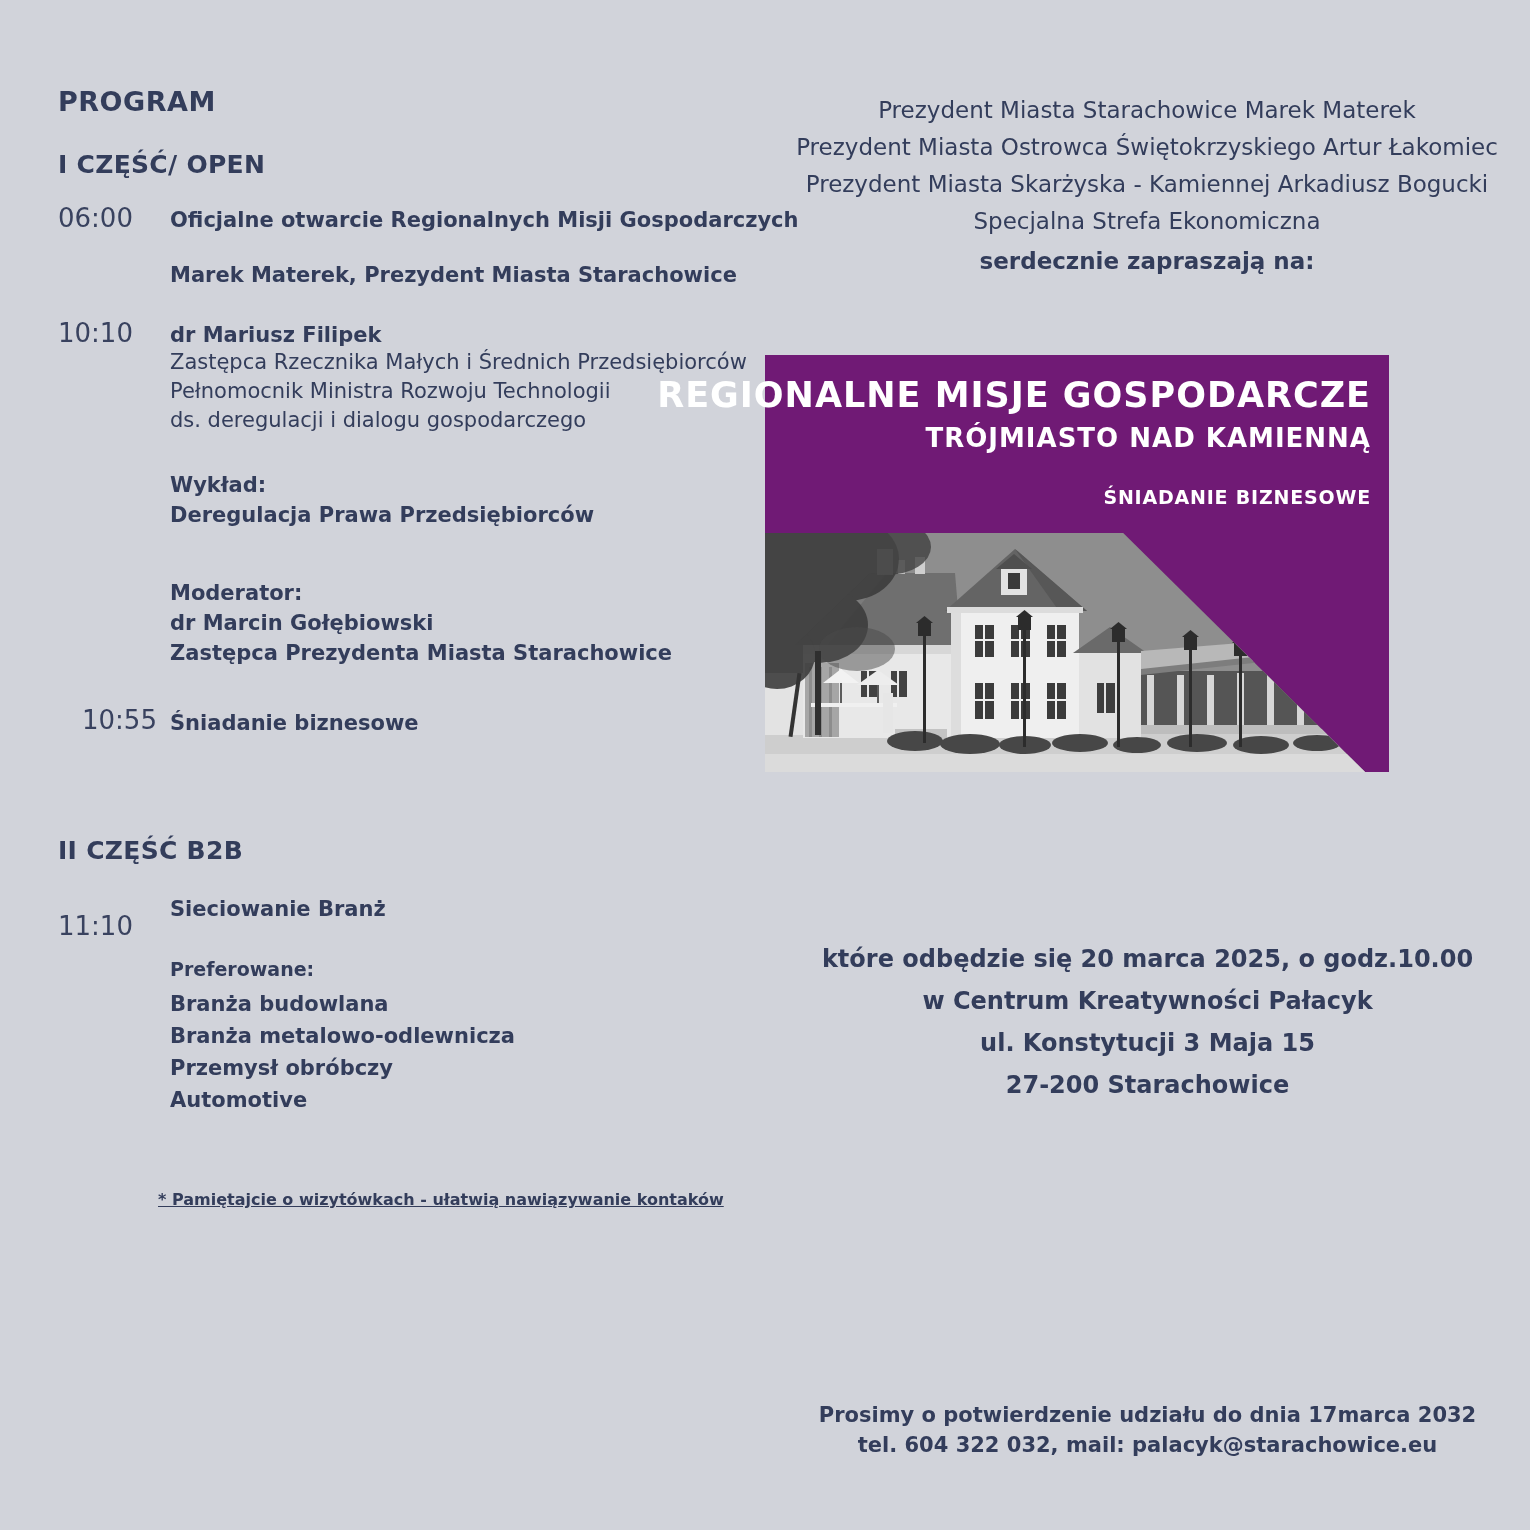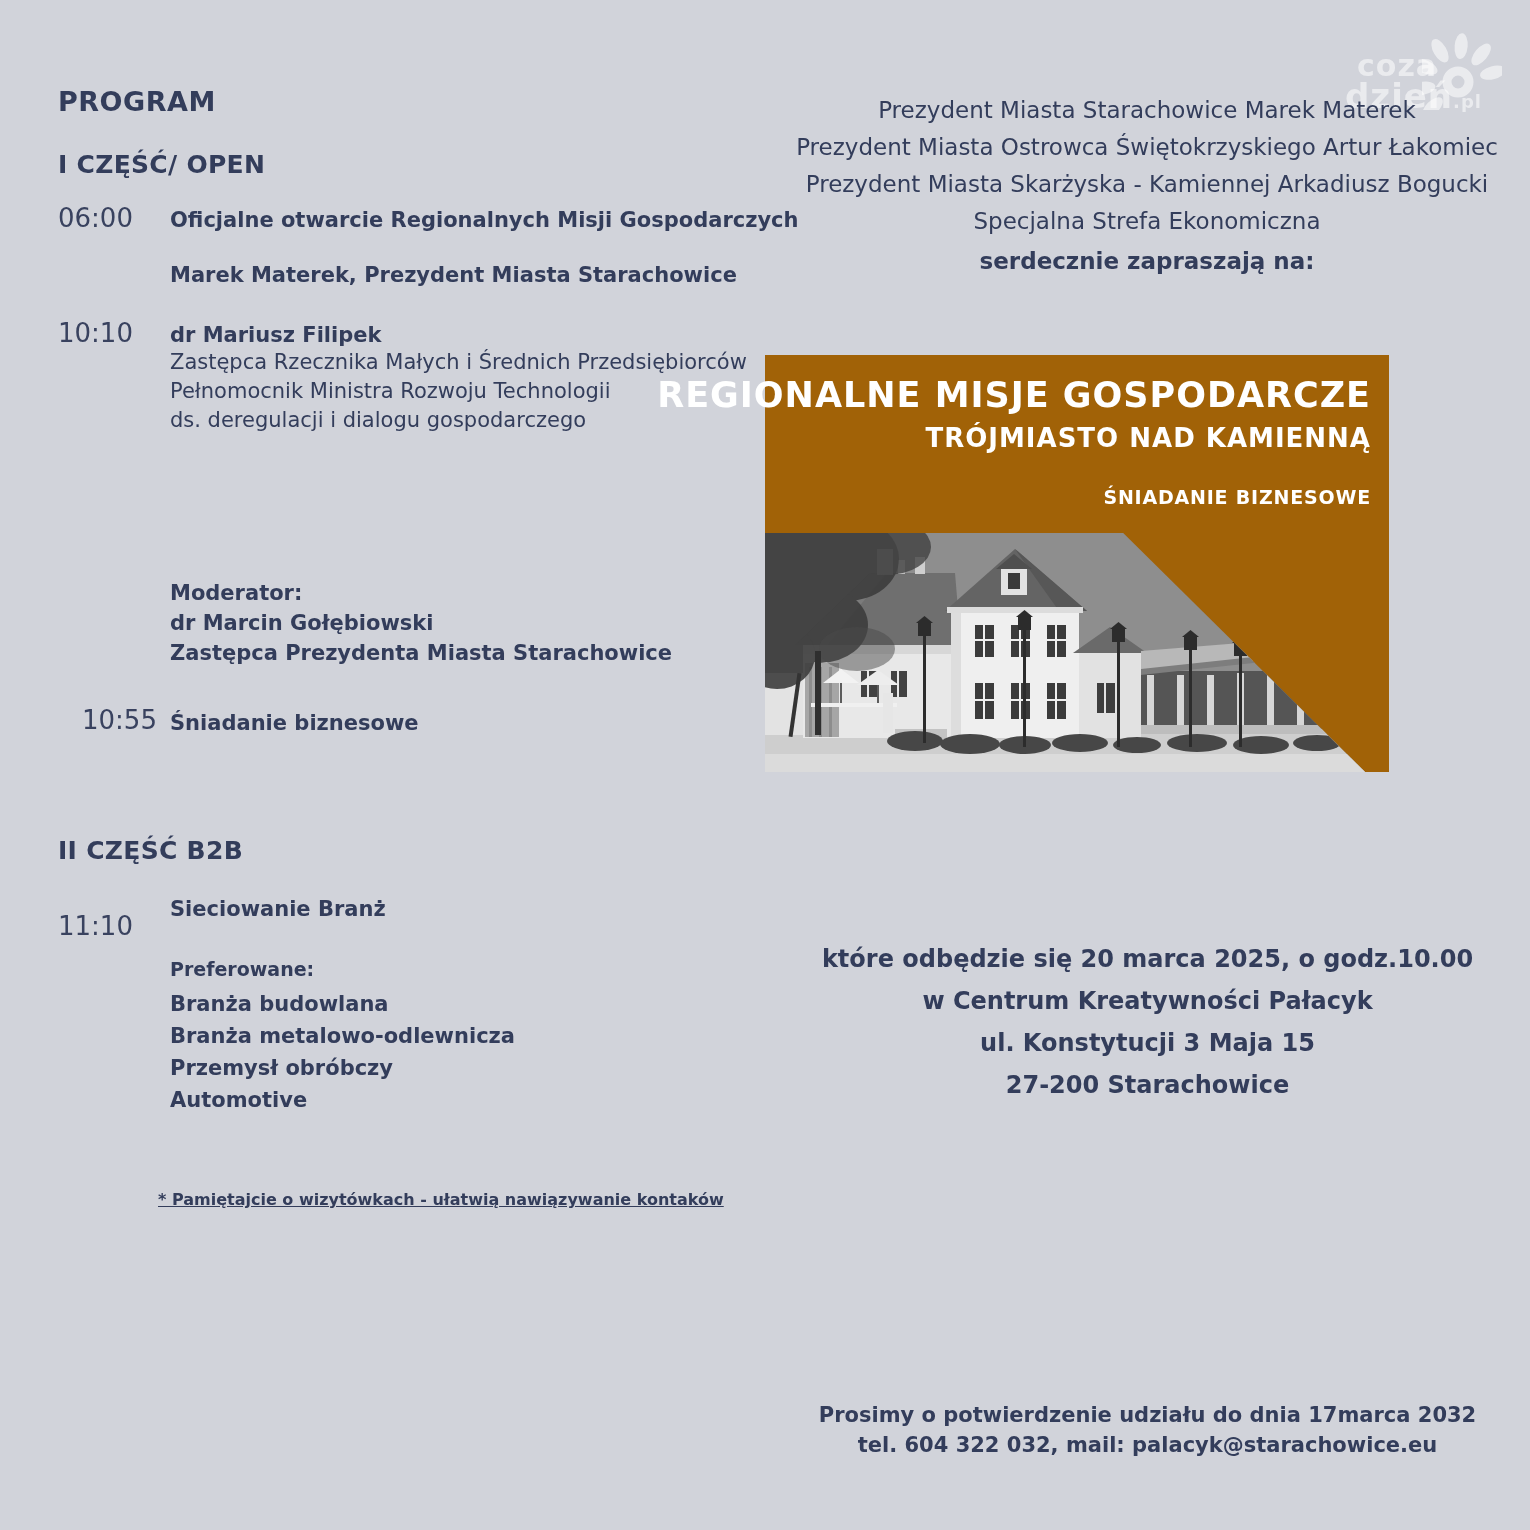--- a/index.html
+++ b/index.html
@@ -24,21 +24,21 @@
   .pref-label{font-size:19px;font-weight:bold;}
   .pref-items{font-size:21px;font-weight:bold;line-height:32px;}
   .footnote{font-size:16px;font-weight:bold;text-decoration:underline;}
 
   
   .hosts{left:772px;top:92px;width:750px;text-align:center;font-size:23px;line-height:37px;font-weight:500;}
   .invite{left:772px;top:248px;width:750px;text-align:center;font-size:23px;font-weight:700;}
 
   .banner{
     left:765px;top:355px;width:624px;height:417px;
-    background:#a16207;
+    background:#701a75;
   }
   .banner-title{right:18px;top:20px;color:#ffffff;font-size:35px;font-weight:bold;letter-spacing:1px;white-space:nowrap;}
   .banner-sub{right:18px;top:68px;color:#ffffff;font-size:26px;font-weight:bold;letter-spacing:1px;white-space:nowrap;}
   .banner-sub2{right:18px;top:131px;color:#ffffff;font-size:19px;font-weight:bold;letter-spacing:.8px;white-space:nowrap;}
 
   .photo-wrap{
     left:0;top:178px;width:600px;height:239px;
     clip-path:polygon(0 0,59.7% 0,100% 100%,0 100%);
   }
   .photo-wrap svg{display:block;}
@@ -51,50 +51,38 @@
   .wm-line1{position:absolute;left:14px;top:24px;font-size:30px;font-weight:bold;letter-spacing:1px;}
   .wm-line2{position:absolute;left:2px;top:52px;font-size:34px;font-weight:bold;letter-spacing:1px;}
   .wm-tld{font-size:18px;font-weight:bold;}
   .wm-sun{position:absolute;right:6px;top:0;}
 </style>
 </head>
 <body>
 
 <div class="page">
 
-  <div class="abs watermark">
-    <span class="wm-line1">coza</span>
-    <span class="wm-line2"><span>dzień</span><span class="wm-tld">.pl</span></span>
-    <svg class="wm-sun" width="80" height="86" viewBox="0 0 80 86">
-      <g fill="rgba(255,255,255,0.55)">
-        <ellipse cx="36" cy="22" rx="6.5" ry="13" transform="rotate(-135 36 58)"></ellipse>
-        <ellipse cx="36" cy="22" rx="6.5" ry="13" transform="rotate(-100 36 58)"></ellipse>
-        <ellipse cx="36" cy="22" rx="6.5" ry="13" transform="rotate(-65 36 58)"></ellipse>
-        <ellipse cx="36" cy="22" rx="6.5" ry="13" transform="rotate(-30 36 58)"></ellipse>
-        <ellipse cx="36" cy="22" rx="6.5" ry="13" transform="rotate(5 36 58)"></ellipse>
-        <ellipse cx="36" cy="22" rx="6.5" ry="13" transform="rotate(40 36 58)"></ellipse>
-        <ellipse cx="36" cy="22" rx="6.5" ry="13" transform="rotate(75 36 58)"></ellipse>
-      </g>
-      <circle cx="36" cy="58" r="11" fill="none" stroke="rgba(255,255,255,0.55)" stroke-width="9"></circle>
-    </svg>
-  </div>
 
   <div class="abs prog-heading">PROGRAM</div>
   <div class="abs section-heading" style="left:58px;top:150px;">I CZĘŚĆ/ OPEN</div>
 
   <div class="abs time" style="left:58px;top:203px;">06:00</div>
   <div class="abs body-l bold" style="left:170px;top:208px;">Oficjalne otwarcie Regionalnych Misji Gospodarczych</div>
   <div class="abs body-l bold" style="left:170px;top:263px;">Marek Materek, Prezydent Miasta Starachowice</div>
 
   <div class="abs time" style="left:58px;top:318px;">10:10</div>
   <div class="abs body-l bold" style="left:170px;top:323px;">dr Mariusz Filipek</div>
   <div class="abs roles" style="left:170px;top:348px;">
     <div>Zastępca Rzecznika Małych i Średnich Przedsiębiorców</div>
     <div>Pełnomocnik Ministra Rozwoju Technologii</div>
     <div>ds. deregulacji i dialogu gospodarczego</div>
+  </div>
+  <div class="abs body-l bold lh30" style="left:170px;top:470px;">
+    <div>Wykład:</div>
+    <div>Deregulacja Prawa Przedsiębiorców</div>
   </div>
   <div class="abs body-l bold lh30" style="left:170px;top:578px;">
     <div>Moderator:</div>
     <div>dr Marcin Gołębiowski</div>
     <div>Zastępca Prezydenta Miasta Starachowice</div>
   </div>
 
   <div class="abs time" style="left:58px;top:705px;margin-left:24px;">10:55</div>
   <div class="abs body-l bold" style="left:170px;top:711px;">Śniadanie biznesowe</div>
 

